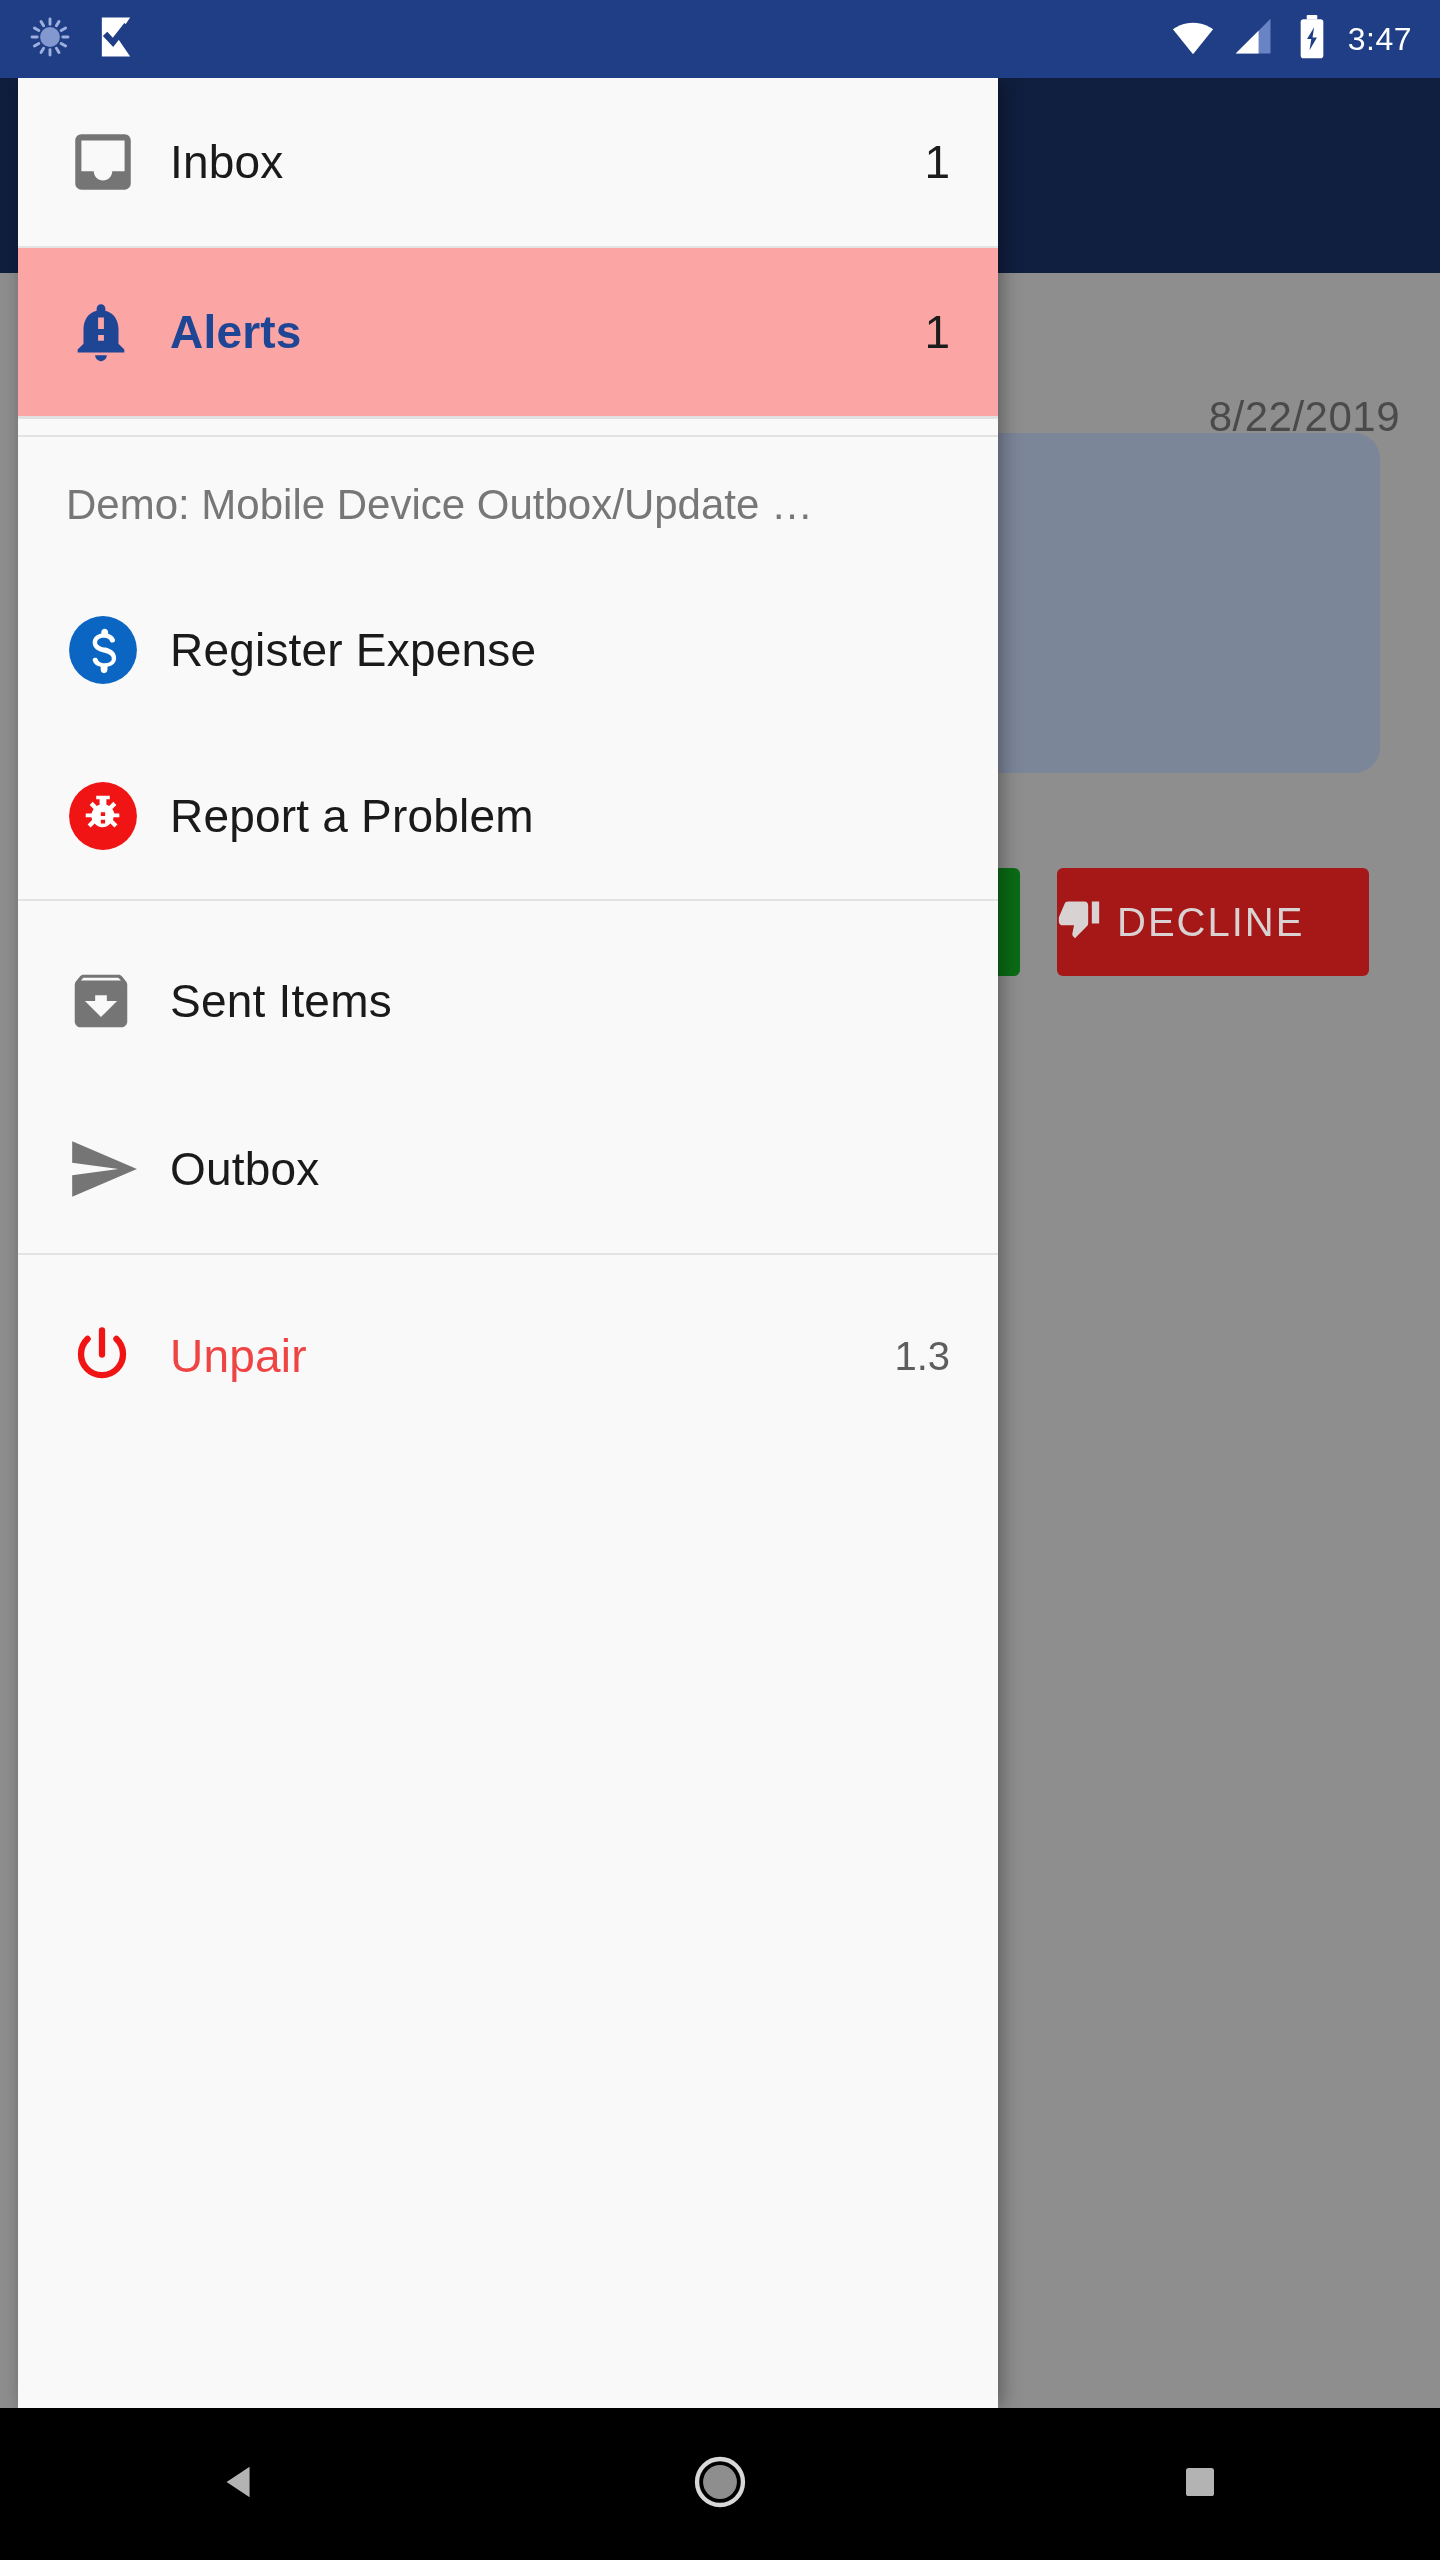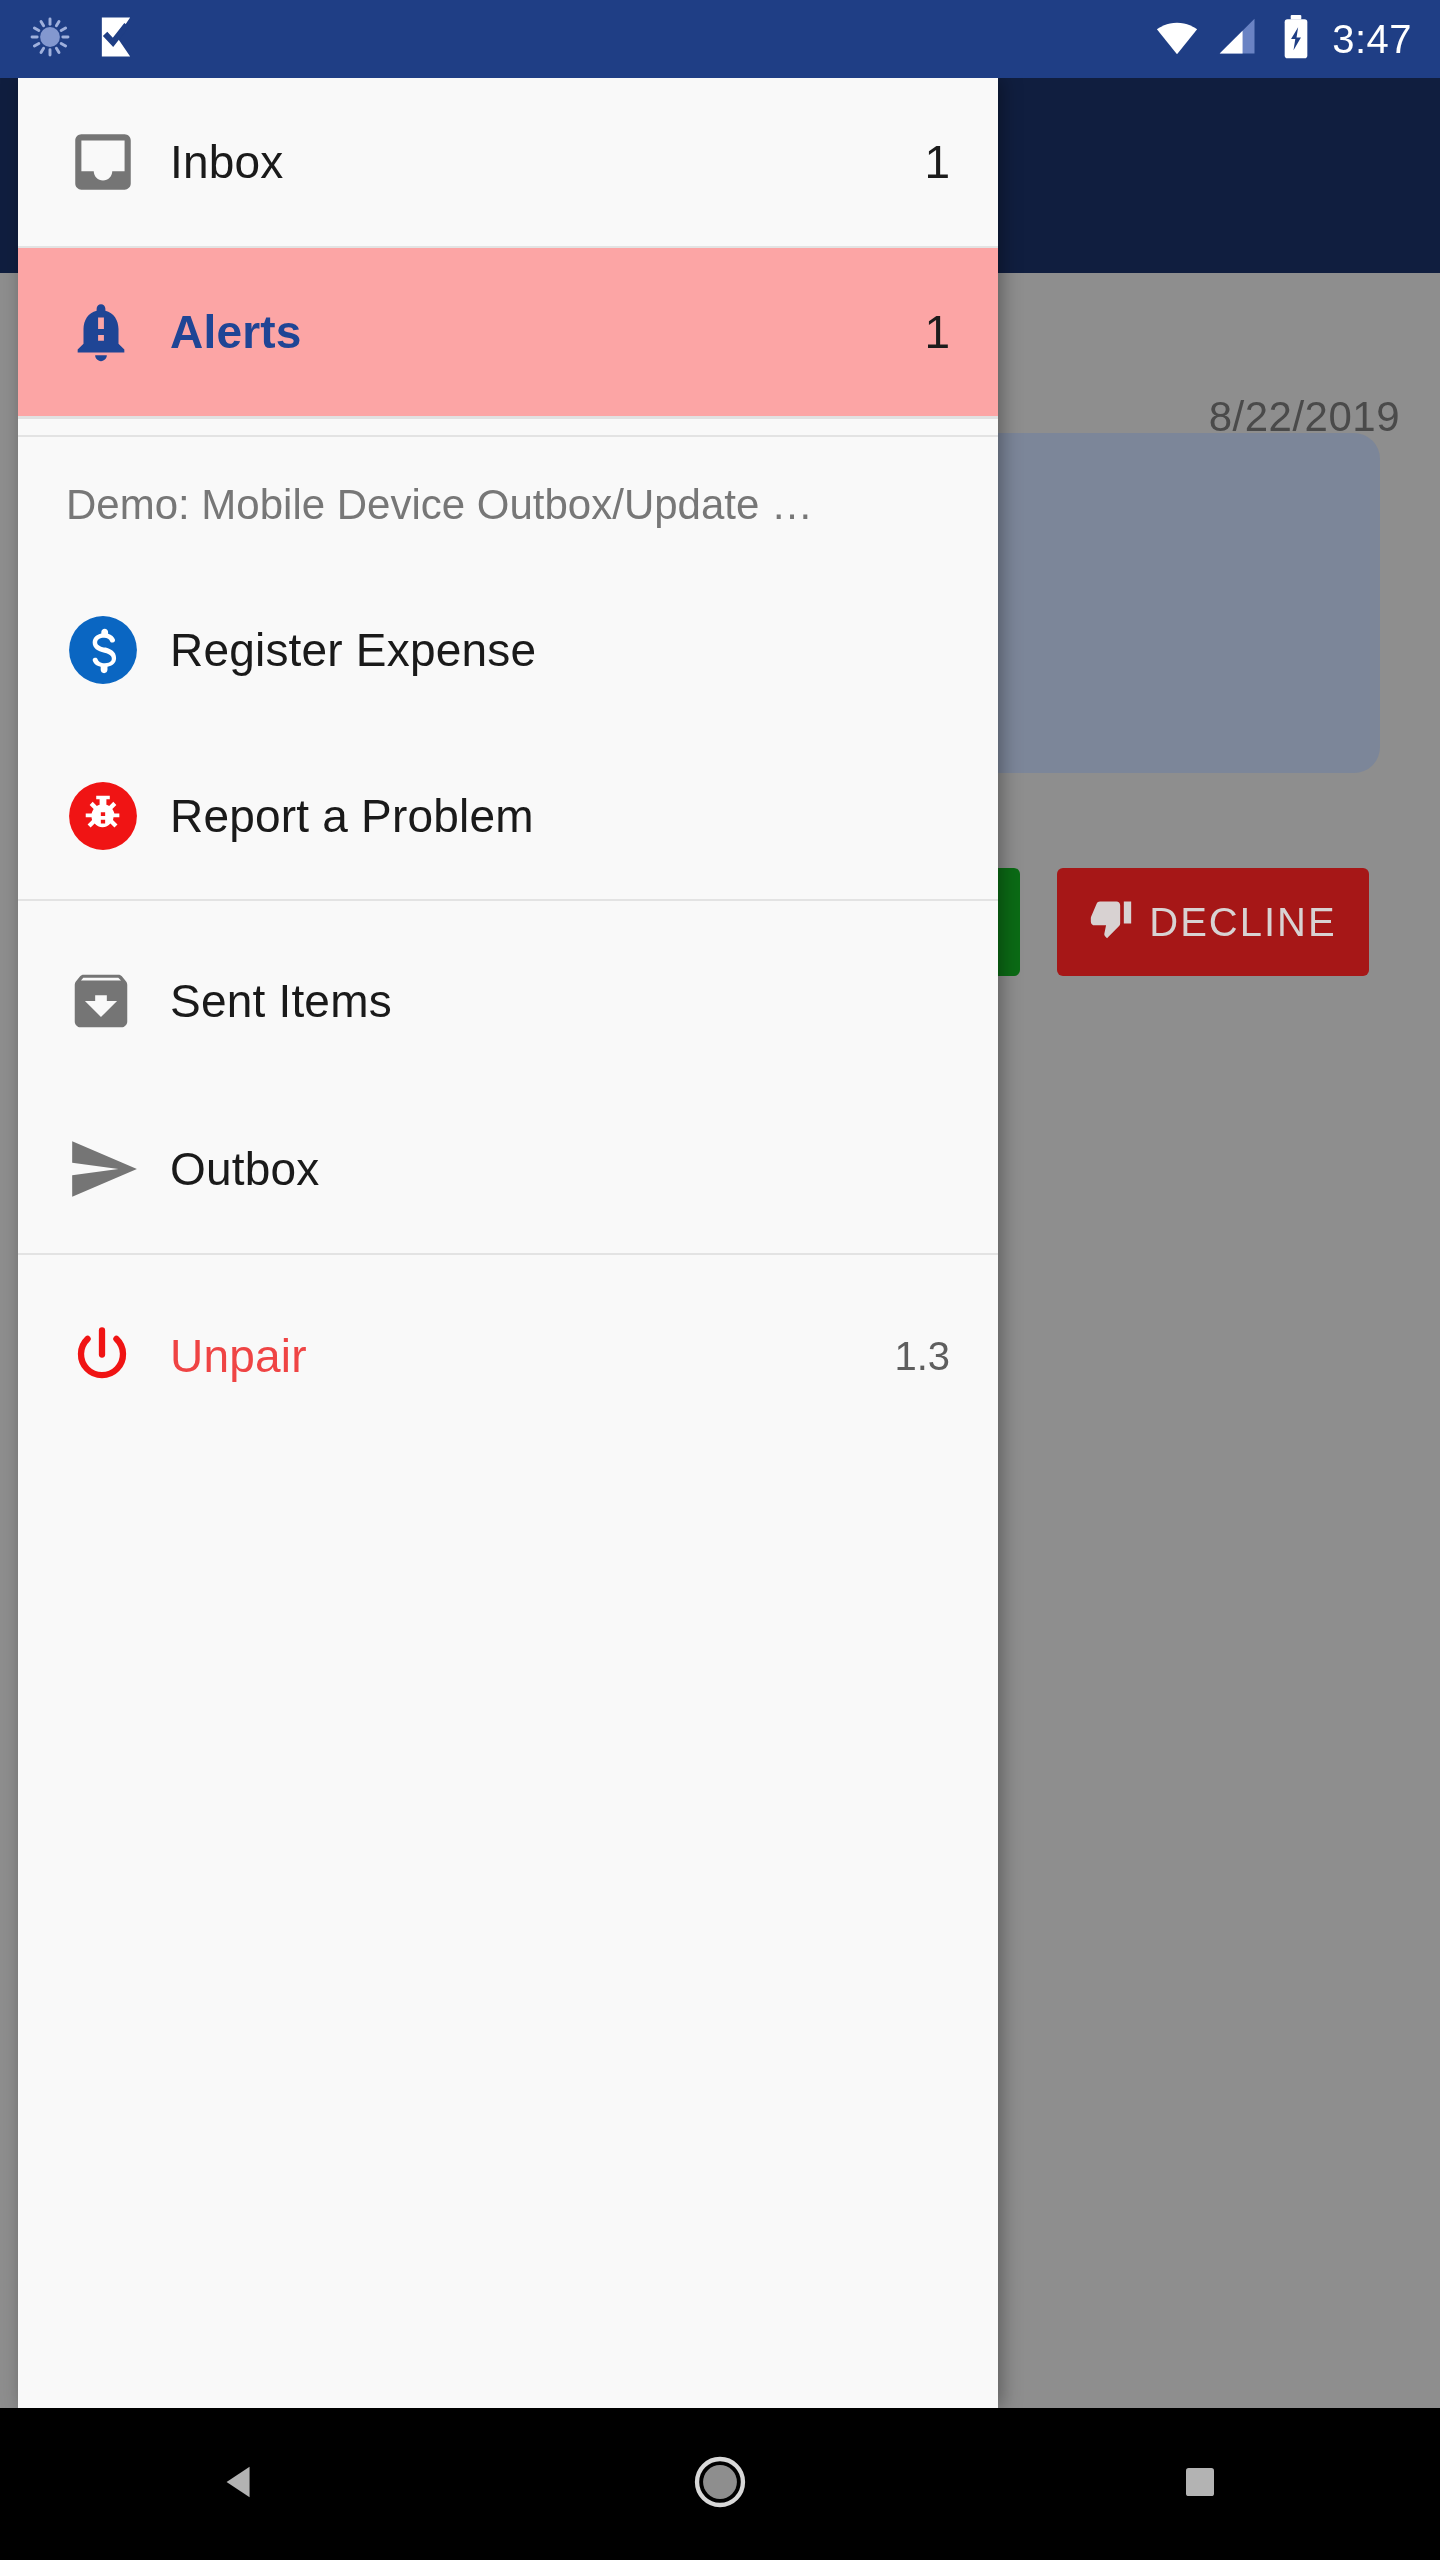--- a/index.html
+++ b/index.html
@@ -12,21 +12,21 @@
   #screen { position:relative; width:1440px; height:2560px; overflow:hidden; background:#fafafa; }
 
   
   .status-bar{
     position:absolute; top:0; left:0; width:1440px; height:78px;
     background:#1f3e85; display:flex; align-items:center;
     padding:0 28px; z-index:40;
   }
   .sb-left{ display:flex; align-items:center; gap:22px; }
   .sb-right{ margin-left:auto; display:flex; align-items:center; gap:16px; }
-  .sb-time{ color:#fff; font-size:40px; letter-spacing:.5px; font-family:"Liberation Sans", sans-serif; }
+  .sb-time{ color:#fff; font-size:32px; letter-spacing:.5px; font-family:"Liberation Sans", sans-serif; }
   .sb-icon{ display:block; }
 
   
   .bg-screen{
     position:absolute; top:78px; left:0; width:1440px; height:2330px;
     background:#8e8e8e; overflow:hidden; z-index:5;
   }
   .bg-appbar{
     position:absolute; top:0; left:0; width:1440px; height:195px;
     background:#101e3f;
@@ -49,21 +49,21 @@
   }
   .btn-approve{
     position:absolute; left:820px; top:0; width:200px; height:108px;
     background:#0b6b15; border-radius:6px;
     display:flex; align-items:center; justify-content:center;
     color:#cfd6cf; font-size:40px; letter-spacing:2px; overflow:hidden;
   }
   .btn-decline{
     position:absolute; left:1057px; top:0; width:312px; height:108px;
     background:#a61717; border-radius:6px;
-    display:flex; align-items:center; justify-content:center; gap:16px;
+    display:flex; align-items:center; justify-content:flex-start; gap:16px;
     color:#d8d2d2; font-size:40px; letter-spacing:2px;
   }
 
   
   .drawer{
     position:absolute; top:78px; left:0; width:980px; height:2330px;
     background:#f9f9f9; z-index:20;
     box-shadow: 4px 0 18px rgba(0,0,0,.35);
     margin-left: 18px;
   }

